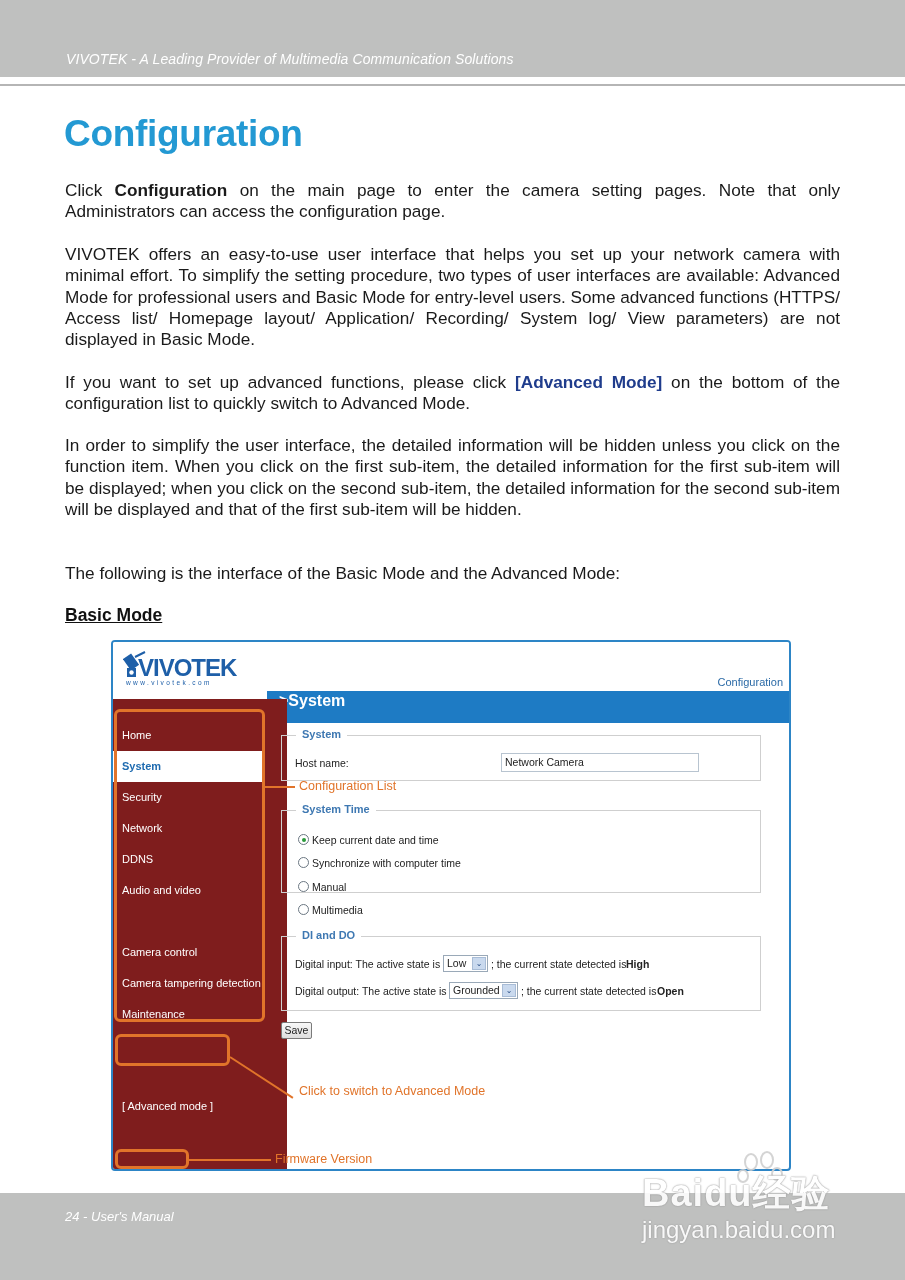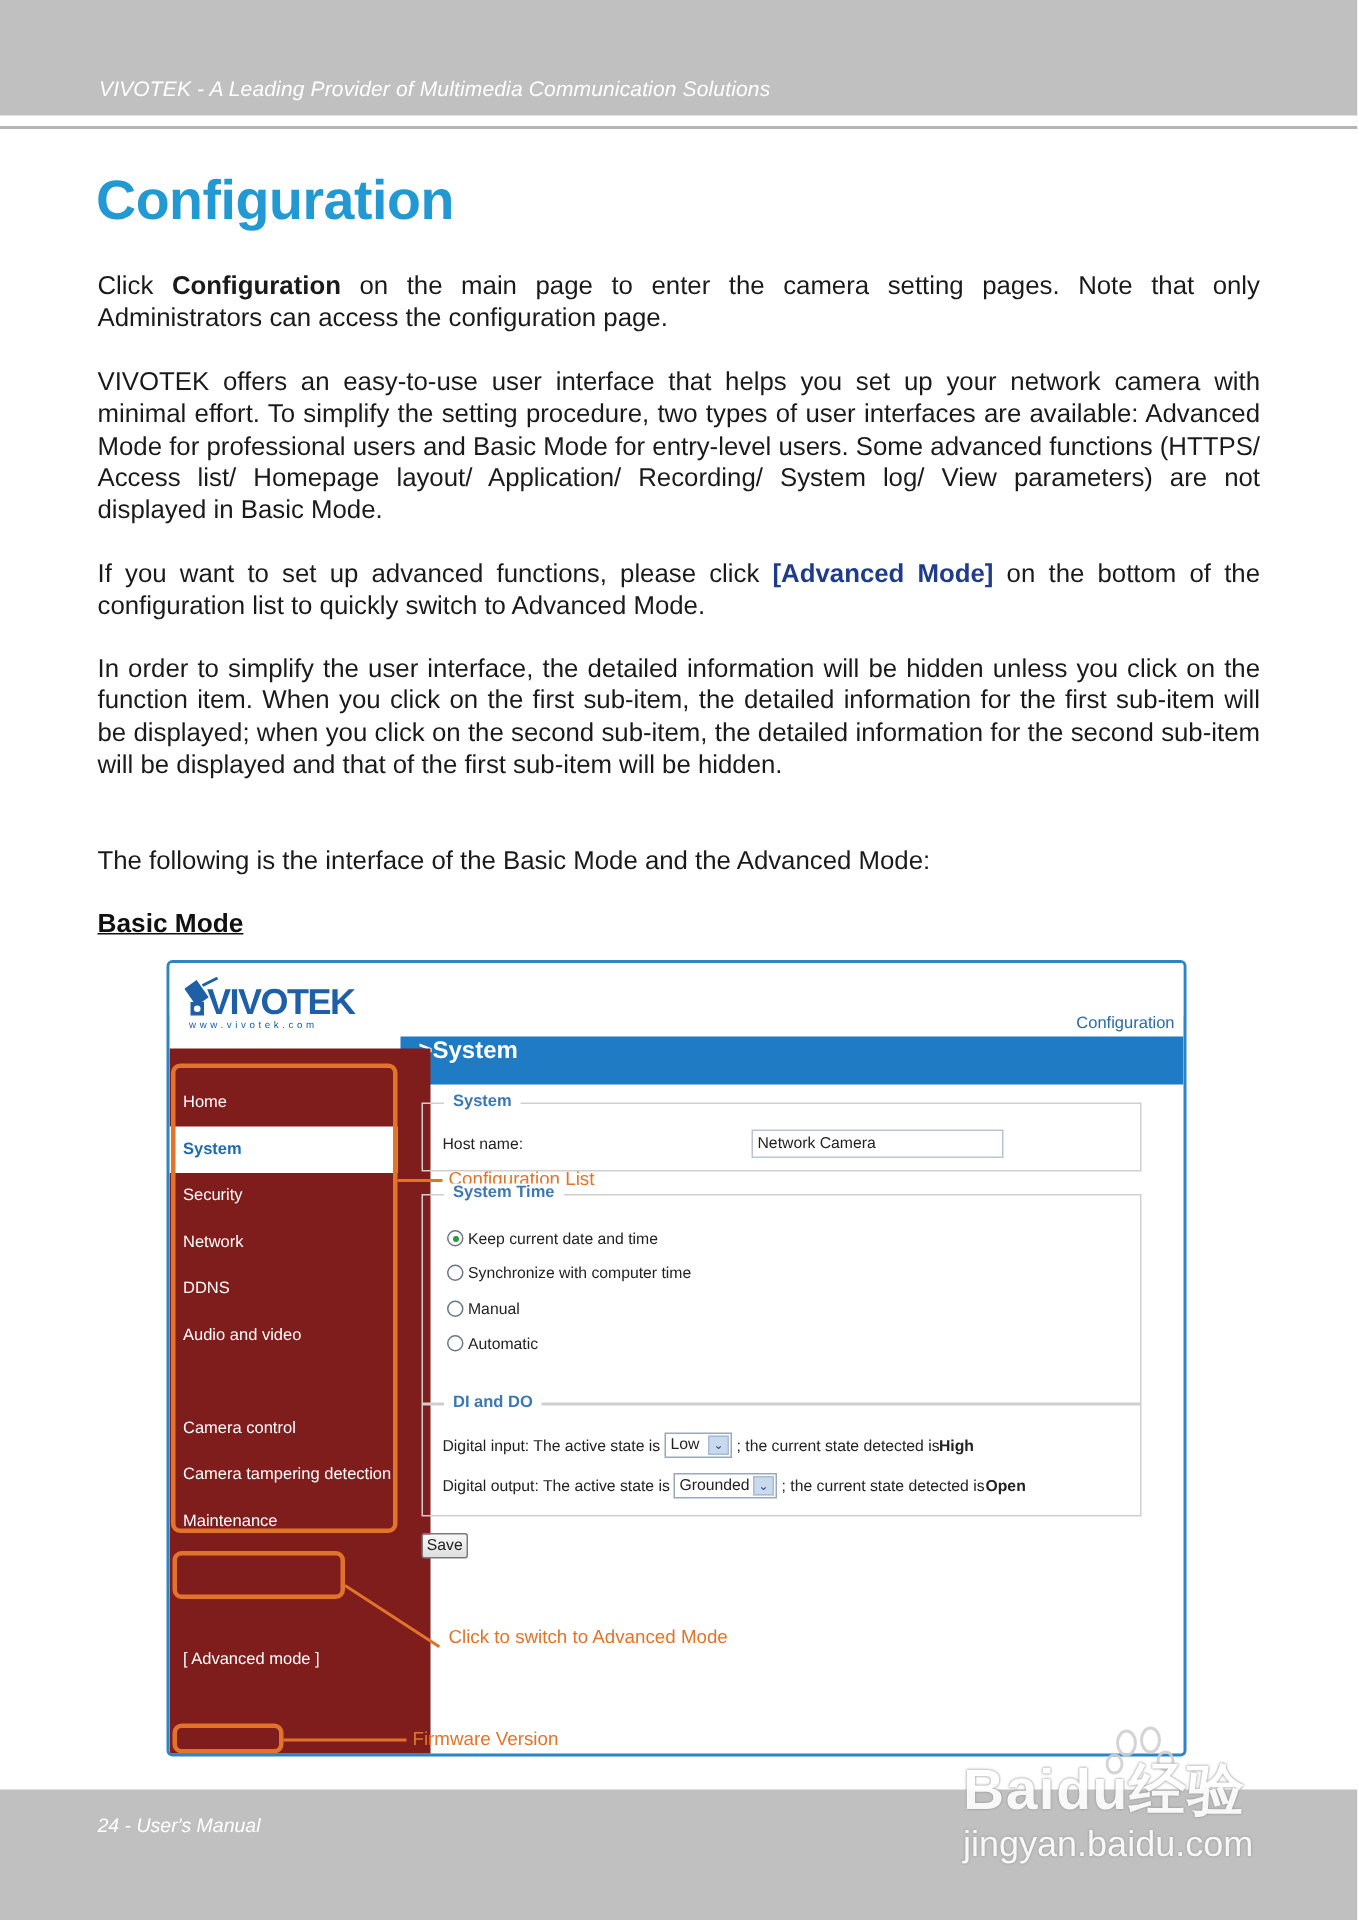--- a/index.html
+++ b/index.html
@@ -114,35 +114,35 @@
   <div class="orange-box" style="left:2px; top:392px; width:115px; height:32px;"></div>
   <div class="orange-box" style="left:2px; top:507px; width:74px; height:20px;"></div>
 
   <div class="orange-line" style="left:152px; top:144px; width:30px;"></div>
   <div class="orange-line" style="left:117px; top:414px; width:75px; transform: rotate(33deg);"></div>
   <div class="orange-line" style="left:76px; top:517px; width:82px;"></div>
 
   <div class="fs" style="position:absolute; left:168px; top:93px; width:480px; height:46px; border:1px solid #cfcfcf;">
     <span class="fs-legend">System</span>
     <span class="lbl" style="left:13px; top:21px;">Host name:</span>
-    <div class="textbox" style="left:219px; top:17px; width:168px; height:19px;">Network Camera</div>
+    <div class="textbox" style="left:219px; top:17px; width:198px; height:19px;">Network Camera</div>
   </div>
 
   <span class="annot" style="left:186px; top:137px;">Configuration List</span>
 
-  <div style="position:absolute; left:168px; top:154px; width:480px; height:140px; border:1px solid #cfcfcf;">
+  <div style="position:absolute; left:168px; top:168px; width:480px; height:83px; border:1px solid #cfcfcf;">
     <span class="fs-legend">System Time</span>
     <span class="radio checked" style="left:16px; top:23px;"></span>
     <span class="lbl" style="left:30px; top:23px;">Keep current date and time</span>
     <span class="radio" style="left:16px; top:46px;"></span>
     <span class="lbl" style="left:30px; top:46px;">Synchronize with computer time</span>
     <span class="radio" style="left:16px; top:70px;"></span>
     <span class="lbl" style="left:30px; top:70px;">Manual</span>
     <span class="radio" style="left:16px; top:93px;"></span>
-    <span class="lbl" style="left:30px; top:93px;">Automatic</span>
+    <span class="lbl" style="left:30px; top:93px;">Multimedia</span>
   </div>
 
   <div style="position:absolute; left:168px; top:294px; width:480px; height:75px; border:1px solid #cfcfcf;">
     <span class="fs-legend">DI and DO</span>
     <span class="lbl" style="left:13px; top:21px;">Digital input: The active state is</span>
     <div class="select" style="left:161px; top:18px; width:45px;">
       <span>Low</span>
       <span class="arrow">⌄</span>
     </div>
     <span class="lbl" style="left:209px; top:21px;">; the current state detected is</span>

